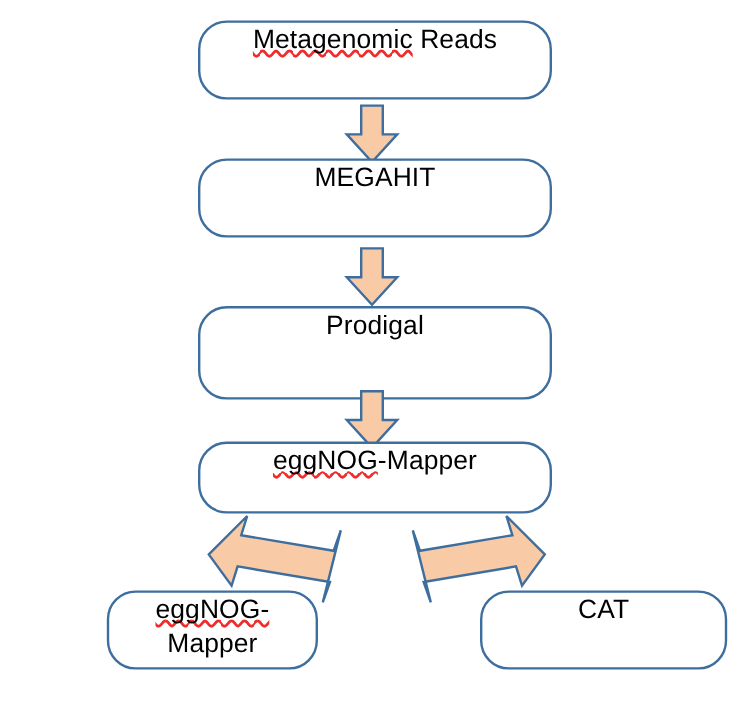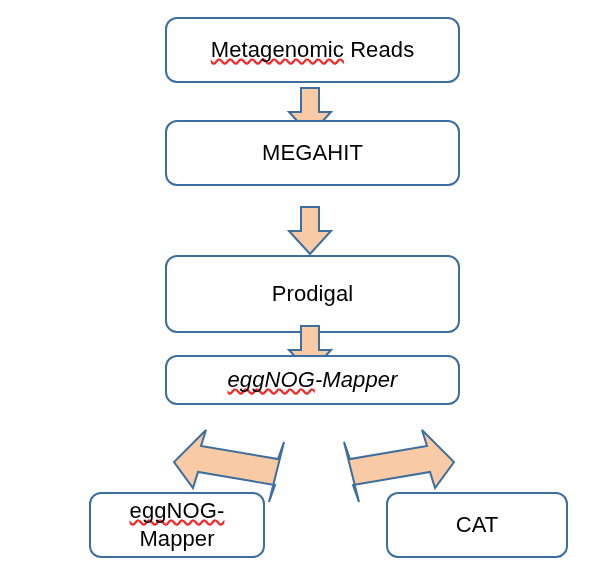--- a/index.html
+++ b/index.html
@@ -17,23 +17,22 @@
     background: #ffffff;
     overflow: hidden;
   }
 
   
   .node {
     position: absolute;
     box-sizing: border-box;
     background: #ffffff;
     border: 2px solid #3E6E9E;
-    border-radius: 12px;
+    border-radius: 24px;
     display: flex;
-    align-items: center;
     justify-content: center;
     text-align: center;
   }
   .node .label {
     color: #000000;
     font-size: 22px;
     line-height: 28px;
     letter-spacing: 0.1px;
     white-space: pre-line;
   }
@@ -62,57 +61,57 @@
   <div class="node" style="left:165px; top:17px; width:295px; height:66px;">
     <span class="label"><span class="misspelled">Metagenomic</span><span> Reads</span></span>
   </div>
 
   <div class="arrow" style="left:288px; top:88px;">
     <svg width="44" height="48" viewBox="0 0 44 48">
       <polygon points="13,0 31,0 31,24 43,24 22,47 1,24 13,24" fill="#F8CBA6" stroke="#3E6E9E" stroke-width="2" stroke-linejoin="miter"></polygon>
     </svg>
   </div>
 
-  <div class="node" style="left:165px; top:120px; width:295px; height:66px;">
+  <div class="node" style="left:165px; top:132px; width:295px; height:66px;">
     <span class="label"><span class="misspelled"></span><span>MEGAHIT</span></span>
   </div>
 
   <div class="arrow" style="left:288px; top:207px;">
     <svg width="44" height="48" viewBox="0 0 44 48">
       <polygon points="13,0 31,0 31,24 43,24 22,47 1,24 13,24" fill="#F8CBA6" stroke="#3E6E9E" stroke-width="2" stroke-linejoin="miter"></polygon>
     </svg>
   </div>
 
   <div class="node" style="left:165px; top:255px; width:295px; height:78px;">
     <span class="label"><span class="misspelled"></span><span>Prodigal</span></span>
   </div>
 
   <div class="arrow" style="left:288px; top:326px;">
     <svg width="44" height="48" viewBox="0 0 44 48">
       <polygon points="13,0 31,0 31,24 43,24 22,47 1,24 13,24" fill="#F8CBA6" stroke="#3E6E9E" stroke-width="2" stroke-linejoin="miter"></polygon>
     </svg>
   </div>
 
-  <div class="node" style="left:165px; top:355px; width:295px; height:50px;font-style:italic;">
+  <div class="node" style="left:165px; top:368px; width:295px; height:60px;">
     <span class="label"><span class="misspelled">eggNOG</span><span>-Mapper</span></span>
   </div>
 
   <div class="arrow" style="left:168px; top:440px;">
     <svg width="118" height="48" viewBox="0 0 118 48">
       <polygon points="116,0 110,17 33,4 38,-12 6,20 25,46 30,30 107,43 101,60" transform="translate(0,2)" fill="#F8CBA6" stroke="#3E6E9E" stroke-width="2" stroke-linejoin="miter"></polygon>
     </svg>
   </div>
 
   <div class="arrow" style="left:342px; top:440px;">
     <svg width="118" height="48" viewBox="0 0 118 48">
       <polygon points="2,0 8,17 85,4 80,-12 112,20 93,46 88,30 11,43 17,60" transform="translate(0,2)" fill="#F8CBA6" stroke="#3E6E9E" stroke-width="2" stroke-linejoin="miter"></polygon>
     </svg>
   </div>
 
   <div class="node" style="left:57px; top:492px; width:176px; height:66px;margin-left:32px;">
     <span class="label"><span class="misspelled">eggNOG-</span><br><span>Mapper</span></span>
   </div>
 
-  <div class="node" style="left:386px; top:492px; width:182px; height:66px;">
+  <div class="node" style="left:400px; top:492px; width:206px; height:66px;">
     <span class="label"><span class="misspelled"></span><span>CAT</span></span>
   </div>
 
 </div>
 
 </body></html>

